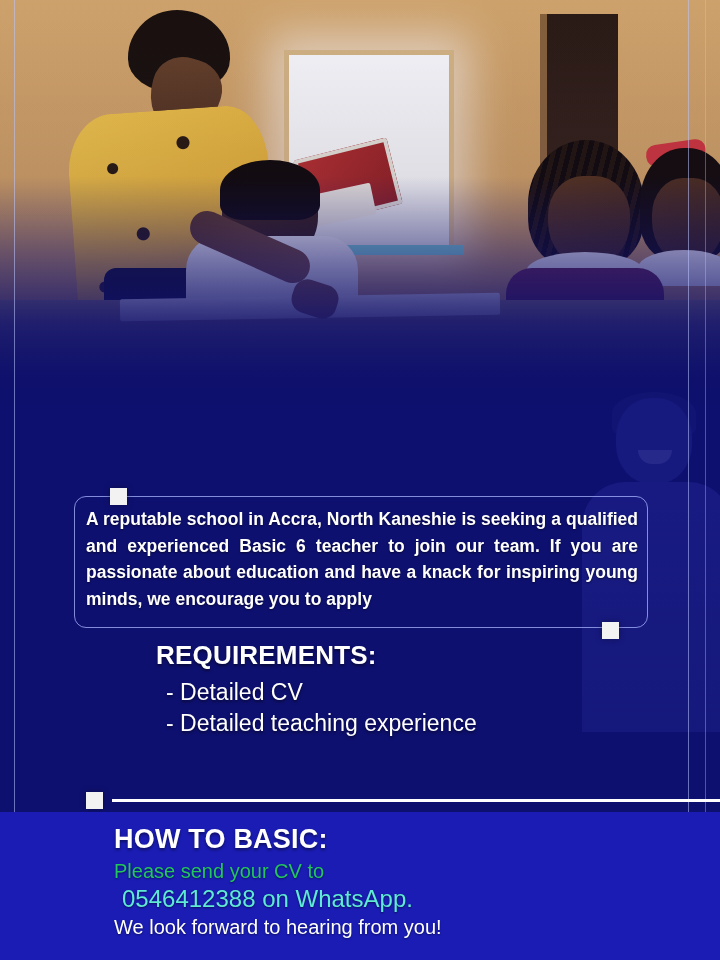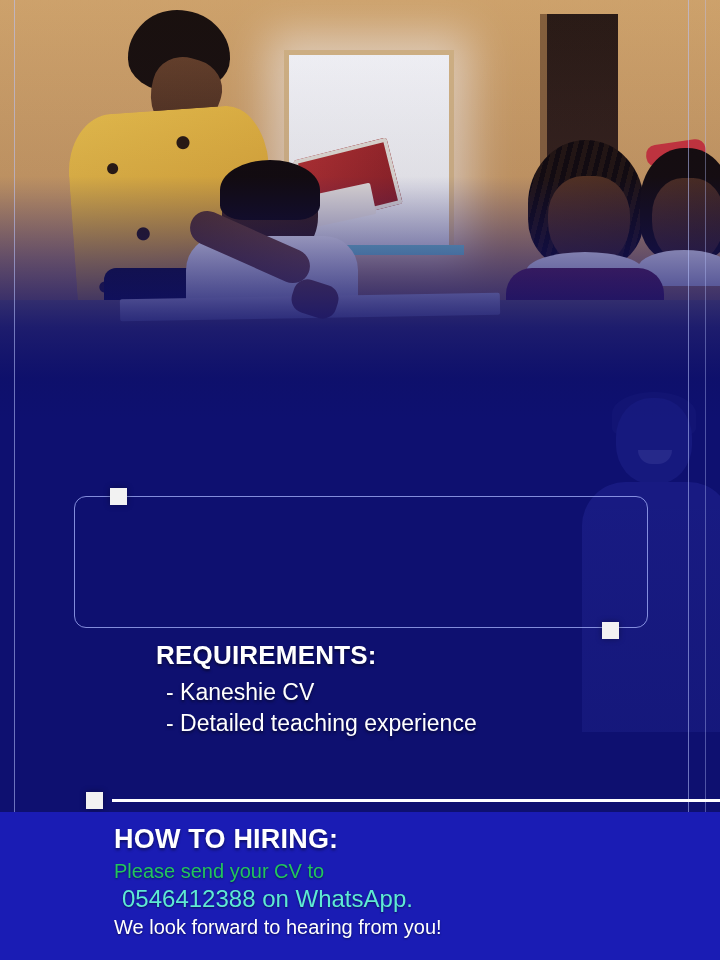--- a/index.html
+++ b/index.html
@@ -401,35 +401,36 @@
     <div class="ghost-smile"></div>
     <div class="ghost-body"></div>
   </div>
 
   <div class="vline l1"></div>
   <div class="vline r1"></div>
   <div class="vline r2"></div>
 
 
   <div class="intro-box"></div>
+  <div class="intro-text">A reputable school in Accra, North Kaneshie is seeking a qualified and experienced Basic 6 teacher to join our team. If you are passionate about education and have a knack for inspiring young minds, we encourage you to apply</div>
   <div class="marker m1"></div>
   <div class="marker m2"></div>
 
   <div class="requirements">
     <div class="req-title">REQUIREMENTS:</div>
     <ul class="req-list">
-      <li>- Kaneshie CV</li>
+      <li>- Detailed CV</li>
       <li>- Detailed teaching experience</li>
     </ul>
   </div>
 
   <div class="marker m3"></div>
   <div class="footer-rule"></div>
   <div class="footer">
     <div class="footer-inner">
-      <div class="apply-title">HOW TO HIRING:</div>
+      <div class="apply-title">HOW TO BASIC:</div>
       <div class="apply-line1">Please send your CV to</div>
       <div class="apply-phone">0546412388 on WhatsApp.</div>
       <div class="apply-line3">We look forward to hearing from you!</div>
     </div>
   </div>
 
 </div>
 
 </body></html>

